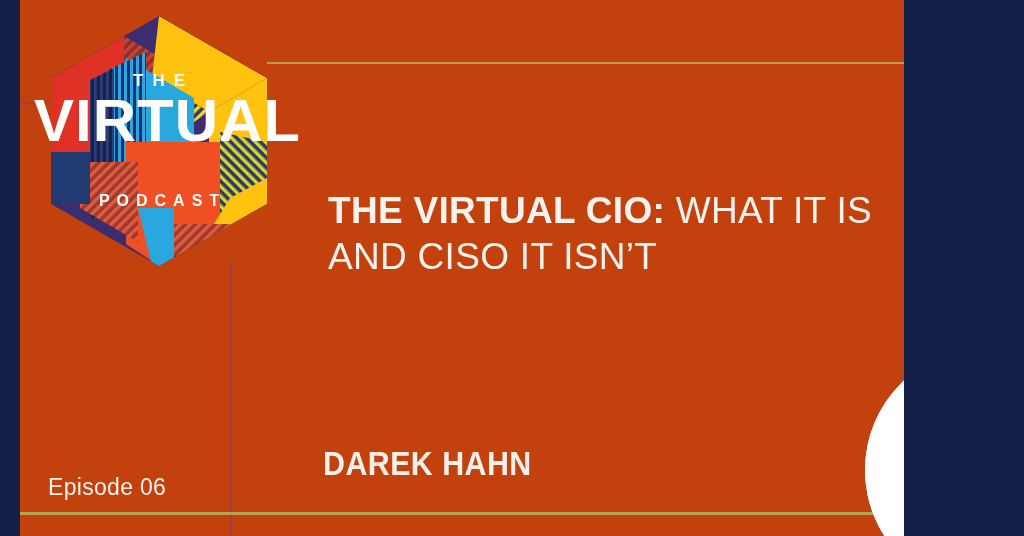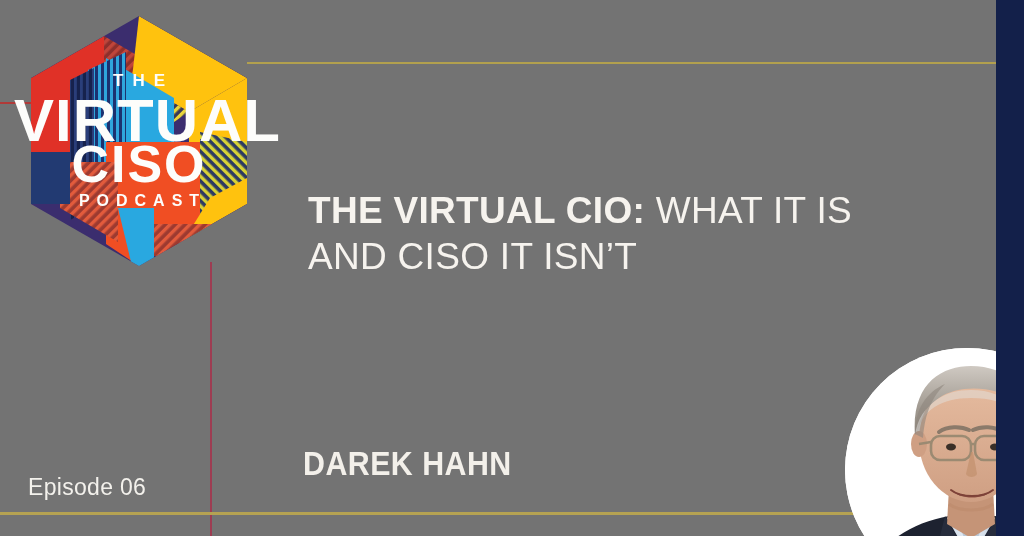--- a/index.html
+++ b/index.html
@@ -7,24 +7,25 @@
     margin: 0;
     padding: 0;
     background: #13204a;
   }
   body {
     font-family: "Liberation Sans", sans-serif;
   }
 
   #cover {
     position: relative;
-    width: 996px;
+    width: 884px;
     height: 536px;
     overflow: hidden;
-    background: #737373;
+    background: #c2410c;
+    margin-left: 20px;
   }
 
   
   .rule {
     position: absolute;
   }
   .rule-gold-top {
     left: 247px;
     top: 62px;
     width: 777px;
@@ -254,21 +255,20 @@
         <polygon points="104,196 140,196 140,254 118,254" fill="#29a8e0"></polygon>
 
         <polygon points="140,212 200,212 170,244 140,244" fill="url(#stripeOrangeRed)"></polygon>
 
         <polygon points="17,140 56,140 56,192 17,192" fill="#223a72"></polygon>
       </g>
     </svg>
 
     <div class="logo-text logo-the">THE</div>
     <div class="logo-text logo-virtual">VIRTUAL</div>
-    <div class="logo-text logo-ciso">CISO</div>
     <div class="logo-text logo-podcast">PODCAST</div>
   </div>
 
   <div id="title-block">
     <div class="title-line"><span class="title-strong">THE VIRTUAL CIO:</span><span class="title-light"> WHAT IT IS</span></div>
     <div class="title-line title-light">AND CISO IT ISN’T</div>
   </div>
 
   <div id="speaker-block">
     <div id="speaker-name">DAREK HAHN</div>

